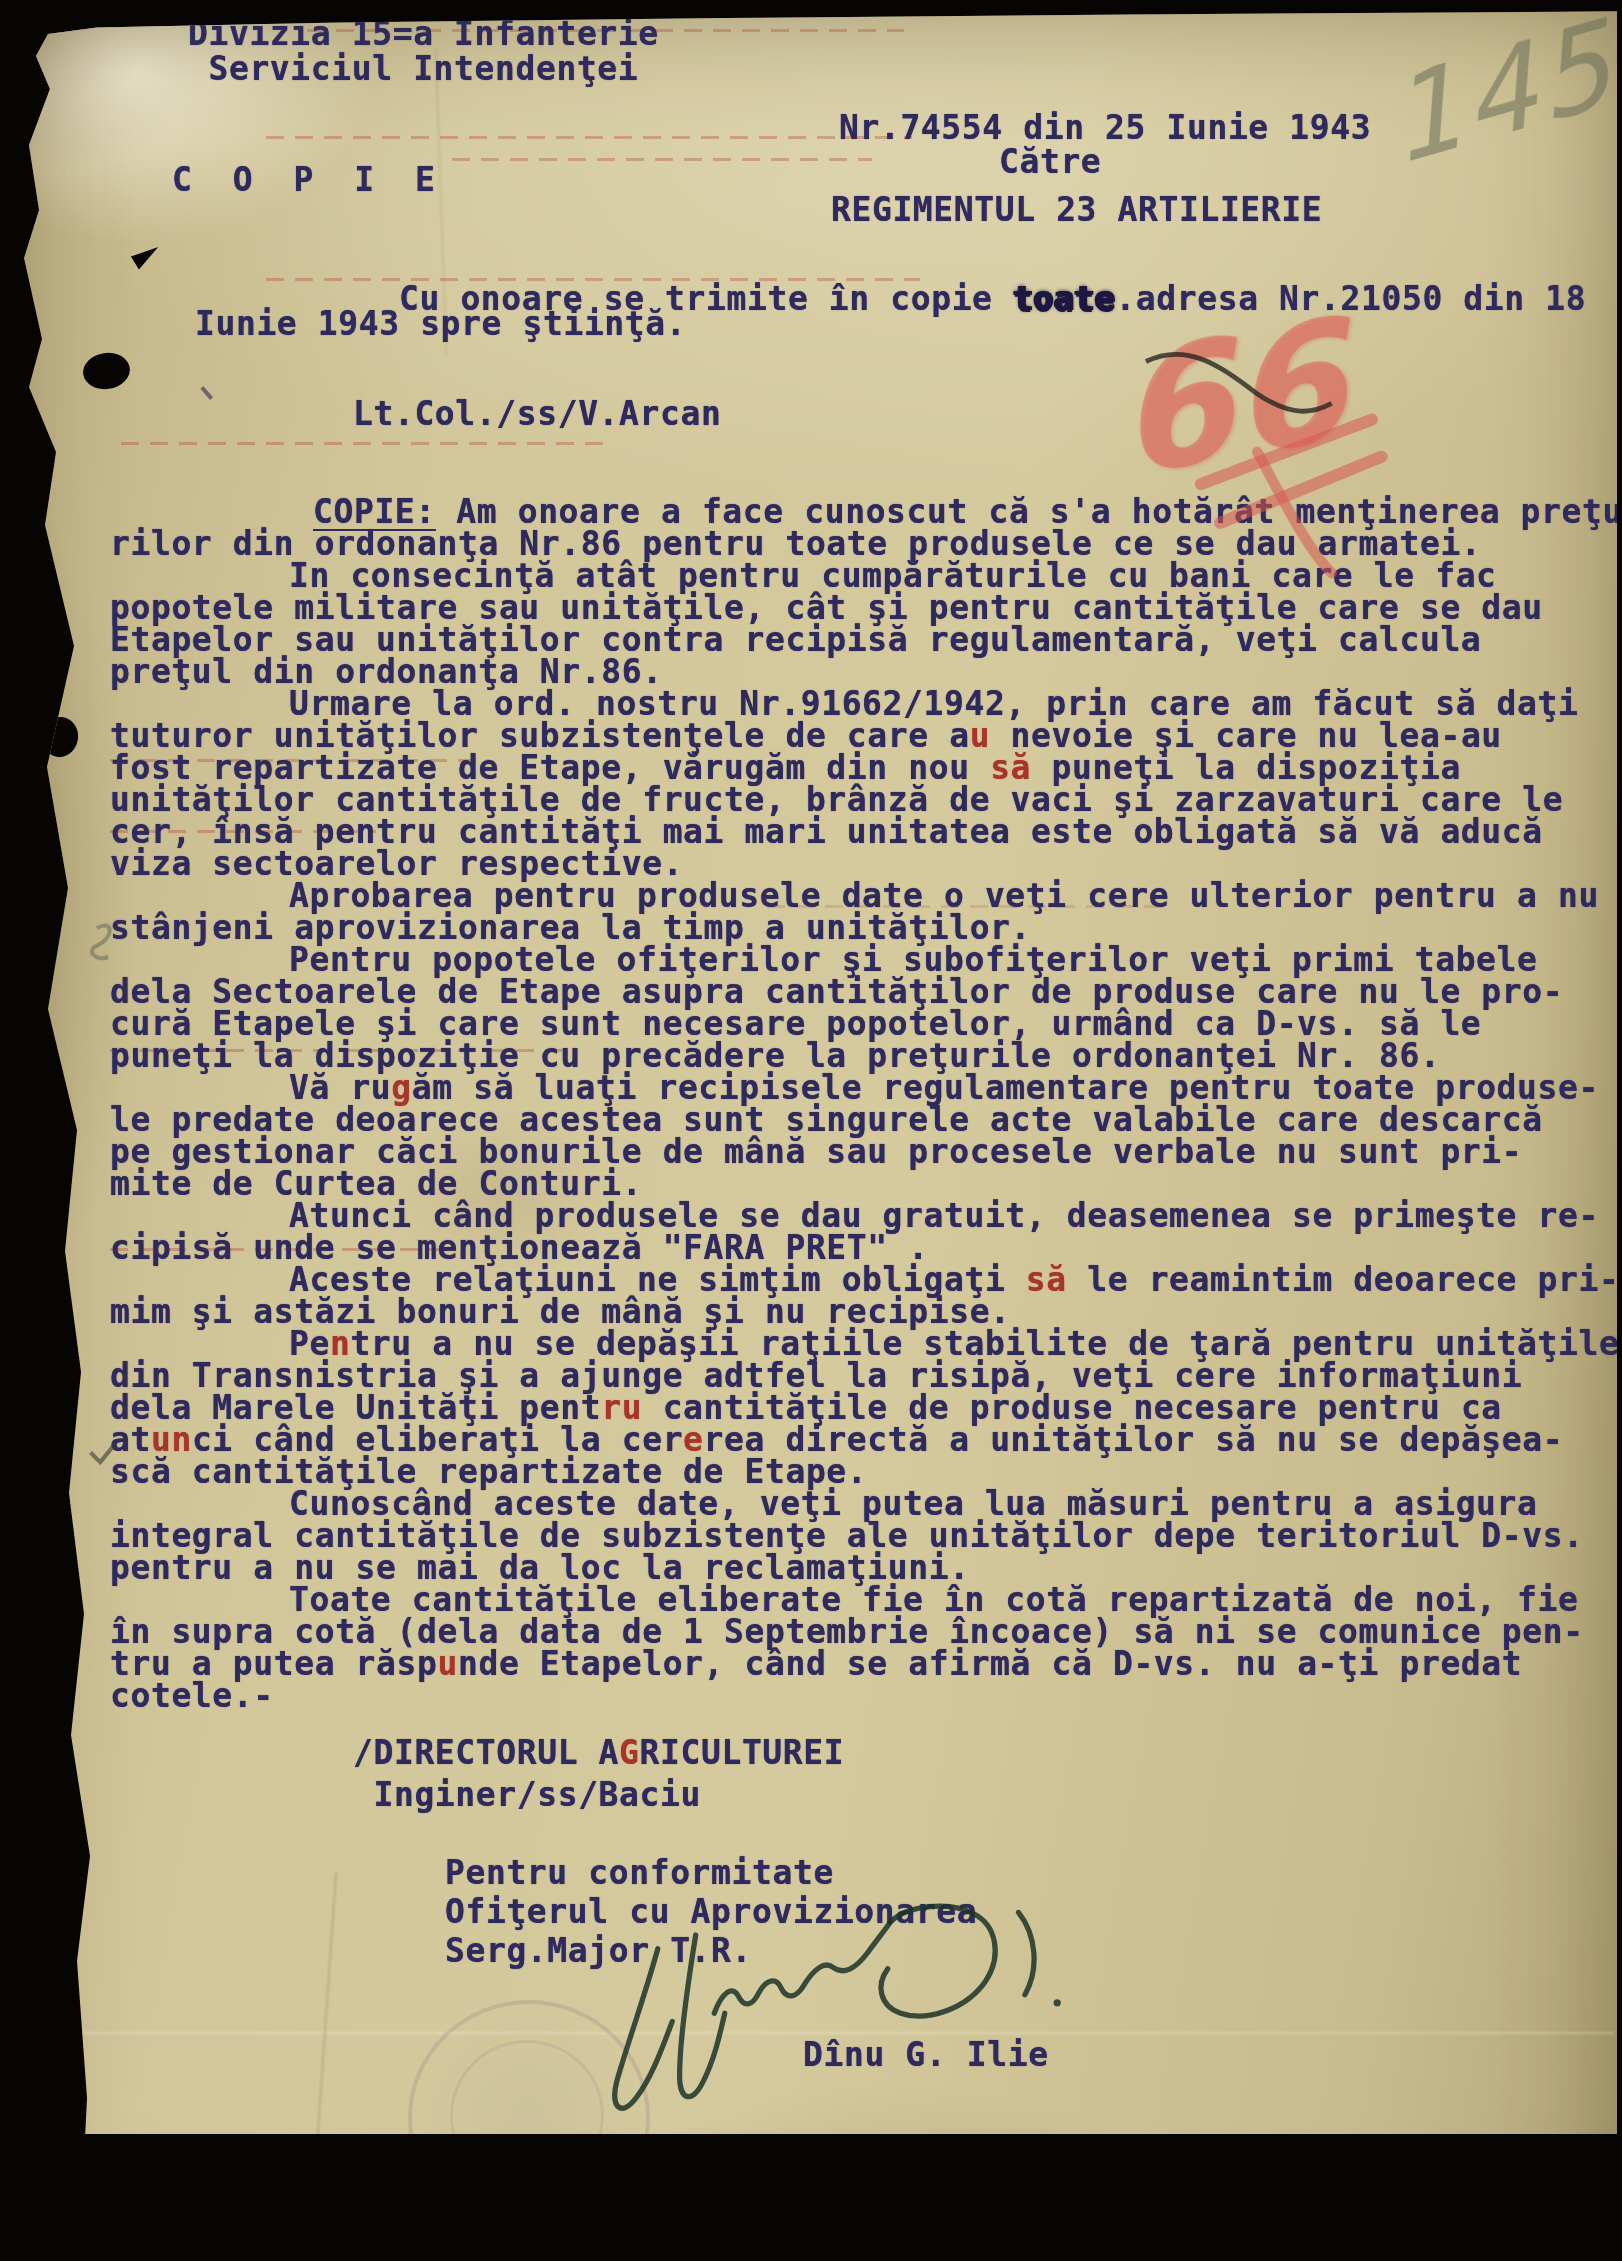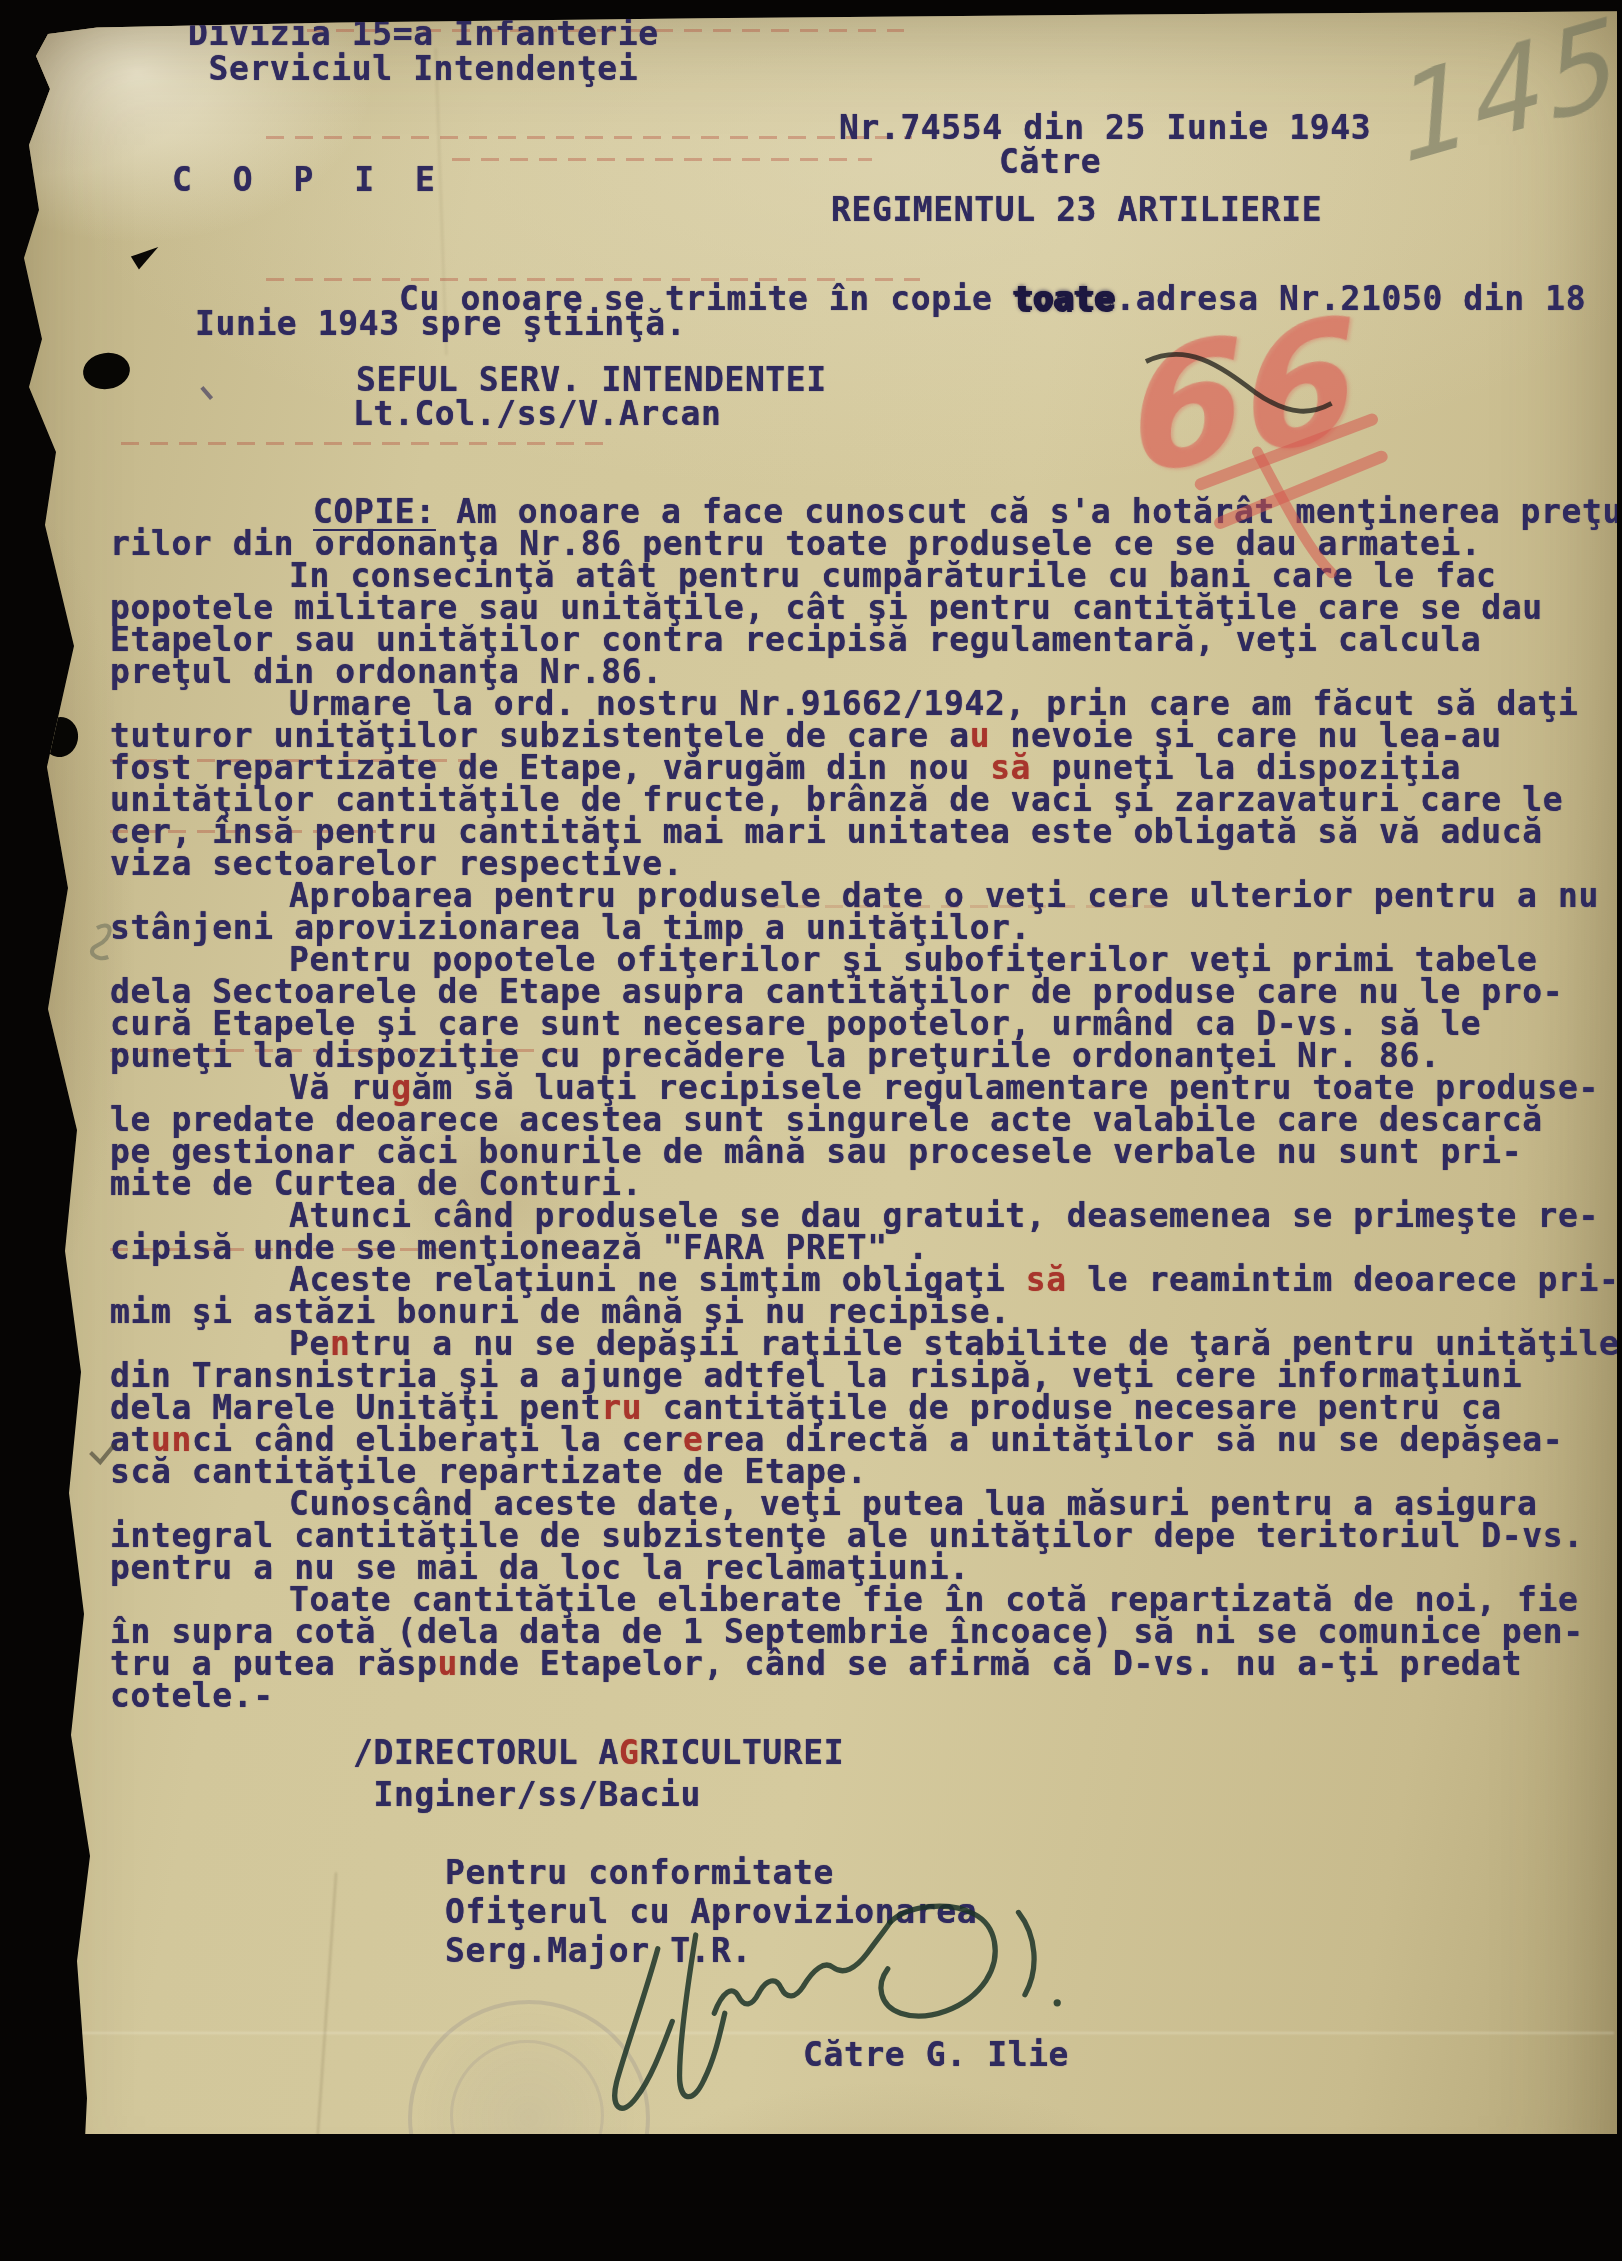--- a/index.html
+++ b/index.html
@@ -72,28 +72,27 @@
     <div class="vcrease" style="left:440px;top:48px;width:1.6px;height:307px;transform:rotate(-2deg);opacity:.5;"></div>
 
     <div class="abs tw" style="left:188px;top:16px;"><div class="tl"><span>Divizia 15=a Infanterie</span></div><div class="tl"><span> Serviciul Intendenţei</span></div></div>
     <div class="abs tw sp" style="left:172px;top:162px;">C O P I E</div>
     <div class="abs tw" style="left:839px;top:110px;">Nr.74554 din 25 Iunie 1943</div>
     <div class="abs tw" style="left:999px;top:144px;">Către</div>
     <div class="abs tw" style="left:831px;top:192px;">REGIMENTUL 23 ARTILIERIE</div>
 
     <div class="abs tw" style="left:399px;top:281px;"><span>Cu onoare se trimite în copie </span><span class="s-blot">toate</span><span>.adresa Nr.21050 din 18</span></div>
     <div class="abs tw" style="left:195px;top:306px;">Iunie 1943 spre ştiinţă.</div>
-    <div class="abs tw" style="left:356px;top:362px;">SEFUL SERV. INTENDENTEI</div>
     <div class="abs tw" style="left:353px;top:396px;">Lt.Col./ss/V.Arcan</div>
 
     <div class="abs tw body-text" style="left:110px;top:496px;width:1509px;"><div class="tl ind"><span class="s-u">COPIE:</span><span> Am onoare a face cunoscut că s'a hotărât menţinerea preţu-</span></div><div class="tl"><span>rilor din ordonanţa Nr.86 pentru toate produsele ce se dau armatei.</span></div><div class="tl ind"><span>In consecinţă atât pentru cumpărăturile cu bani care le fac</span></div><div class="tl"><span>popotele militare sau unităţile, cât şi pentru cantităţile care se dau</span></div><div class="tl"><span>Etapelor sau unităţilor contra recipisă regulamentară, veţi calcula</span></div><div class="tl"><span>preţul din ordonanţa Nr.86.</span></div><div class="tl ind"><span>Urmare la ord. nostru Nr.91662/1942, prin care am făcut să daţi</span></div><div class="tl"><span>tuturor unităţilor subzistenţele de care a</span><span class="s-red">u</span><span> nevoie şi care nu lea-au</span></div><div class="tl"><span>fost repartizate de Etape, vărugăm din nou </span><span class="s-red">să</span><span> puneţi la dispoziţia</span></div><div class="tl"><span>unităţilor cantităţile de fructe, brânză de vaci şi zarzavaturi care le</span></div><div class="tl"><span>cer, însă pentru cantităţi mai mari unitatea este obligată să vă aducă</span></div><div class="tl"><span>viza sectoarelor respective.</span></div><div class="tl ind"><span>Aprobarea pentru produsele date o veţi cere ulterior pentru a nu</span></div><div class="tl"><span>stânjeni aprovizionarea la timp a unităţilor.</span></div><div class="tl ind"><span>Pentru popotele ofiţerilor şi subofiţerilor veţi primi tabele</span></div><div class="tl"><span>dela Sectoarele de Etape asupra cantităţilor de produse care nu le pro-</span></div><div class="tl"><span>cură Etapele şi care sunt necesare popotelor, urmând ca D-vs. să le</span></div><div class="tl"><span>puneţi la dispoziţie cu precădere la preţurile ordonanţei Nr. 86.</span></div><div class="tl ind"><span>Vă ru</span><span class="s-red">g</span><span>ăm să luaţi recipisele regulamentare pentru toate produse-</span></div><div class="tl"><span>le predate deoarece acestea sunt singurele acte valabile care descarcă</span></div><div class="tl"><span>pe gestionar căci bonurile de mână sau procesele verbale nu sunt pri-</span></div><div class="tl"><span>mite de Curtea de Conturi.</span></div><div class="tl ind"><span>Atunci când produsele se dau gratuit, deasemenea se primeşte re-</span></div><div class="tl"><span>cipisă unde se menţionează "FARA PRET" .</span></div><div class="tl ind"><span>Aceste relaţiuni ne simţim obligaţi </span><span class="s-red">să</span><span> le reamintim deoarece pri-</span></div><div class="tl"><span>mim şi astăzi bonuri de mână şi nu recipise.</span></div><div class="tl ind"><span>Pe</span><span class="s-red">n</span><span>tru a nu se depăşii raţiile stabilite de ţară pentru unităţile</span></div><div class="tl"><span>din Transnistria şi a ajunge adtfel la risipă, veţi cere informaţiuni</span></div><div class="tl"><span>dela Marele Unităţi pent</span><span class="s-red">ru</span><span> cantităţile de produse necesare pentru ca</span></div><div class="tl"><span>at</span><span class="s-red">un</span><span>ci când eliberaţi la cer</span><span class="s-red">e</span><span>rea directă a unităţilor să nu se depăşea-</span></div><div class="tl"><span>scă cantităţile repartizate de Etape.</span></div><div class="tl ind"><span>Cunoscând aceste date, veţi putea lua măsuri pentru a asigura</span></div><div class="tl"><span>integral cantităţile de subzistenţe ale unităţilor depe teritoriul D-vs.</span></div><div class="tl"><span>pentru a nu se mai da loc la reclamaţiuni.</span></div><div class="tl ind"><span>Toate cantităţile eliberate fie în cotă repartizată de noi, fie</span></div><div class="tl"><span>în supra cotă (dela data de 1 Septembrie încoace) să ni se comunice pen-</span></div><div class="tl"><span>tru a putea răsp</span><span class="s-red">u</span><span>nde Etapelor, când se afirmă că D-vs. nu a-ţi predat</span></div><div class="tl"><span>cotele.-</span></div></div>
 
     <div class="abs tw" style="left:445px;top:1853px;line-height:39px;"><div class="tl"><span>Pentru conformitate</span></div><div class="tl"><span>Ofiţerul cu Aprovizionarea</span></div><div class="tl"><span>Serg.Major T.R.</span></div></div>
     <div class="abs tw" style="left:353px;top:1732px;line-height:42px;"><div class="tl"><span>/DIRECTORUL A</span><span class="s-red">G</span><span>RICULTUREI</span></div><div class="tl"><span> Inginer/ss/Baciu</span></div></div>
-    <div class="abs tw" style="left:803px;top:2037px;">Către G. Ilie</div>
+    <div class="abs tw" style="left:803px;top:2037px;">Dînu G. Ilie</div>
 
     <div class="abs pencil" style="left:1396px;top:22.6px;">145</div>
     <div class="abs crayon" style="left:1130px;top:299px;">66</div>
 
     <div class="stamp" style="left:408px;top:2000px;width:234px;height:228px;border:4px solid rgba(106,100,128,.18);background:radial-gradient(circle,rgba(110,104,134,.07),rgba(110,104,134,0) 70%);"></div>
     <div class="stamp" style="left:450px;top:2040px;width:148px;height:145px;border:3.2px solid rgba(106,100,128,.13);"></div>
 
     <div class="hole" style="left:83px;top:353px;width:47px;height:36px;transform:rotate(-8deg);"></div>
     <div class="hole" style="left:42px;top:717px;width:36px;height:40px;transform:rotate(10deg);"></div>
     <div class="sliver" style="left:690px;top:0;width:165px;height:10.5px;"></div>

